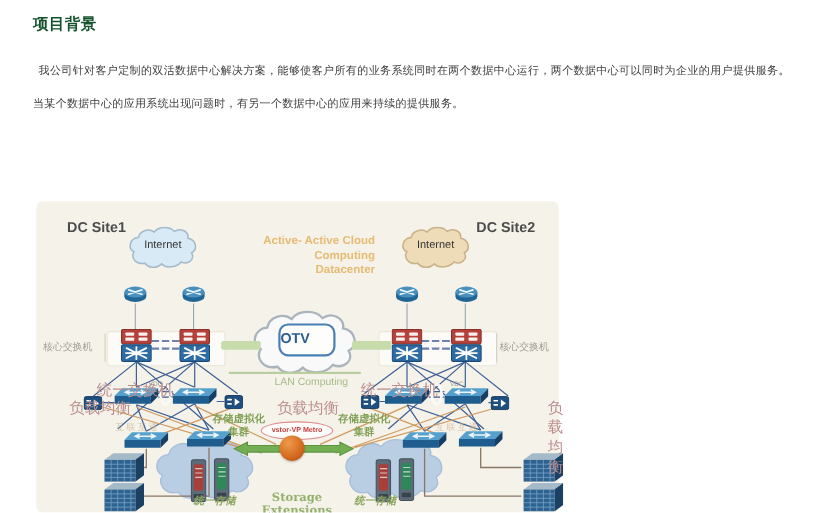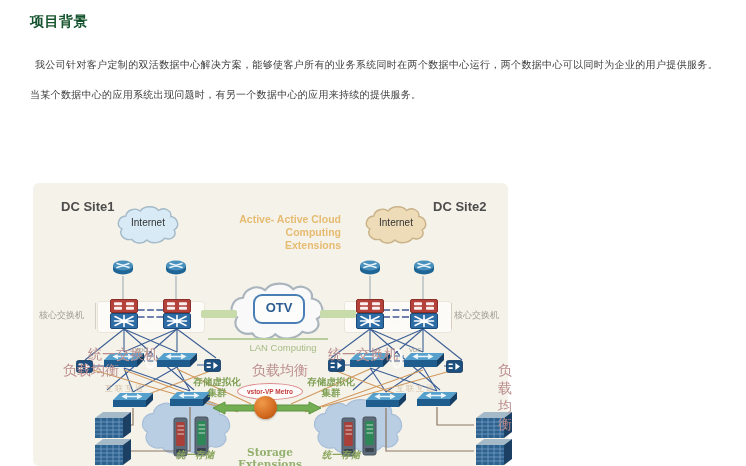--- a/index.html
+++ b/index.html
@@ -26,21 +26,21 @@
              font-weight:bold;text-align:center;line-height:11px;}
   .lbl-storage{font-size:9.5px;color:#8aa55c;font-family:"DejaVu Serif","Liberation Serif",serif;
              font-style:italic;font-weight:bold;text-align:center;}
   .lan-line{background:#b9ce9e;}
   .lan-text{font-size:9.5px;color:#a6bc86;text-align:center;}
   .storext{font-size:10.5px;color:#93b06e;font-weight:bold;text-align:center;
            font-family:"DejaVu Serif","Liberation Serif",serif;
            border-bottom:1px dotted #a8c388;padding-bottom:2px;}
   .gbar{background:#c8dbaa;border-radius:2px;}
   .otv-pill{border:2.5px solid #4a7fb5;border-radius:9px;background:#fdfdfc;
-            font-size:13px;font-weight:bold;color:#2b5d92;text-align:center;line-height:24px;}
+            font-size:13px;font-weight:bold;color:#2b5d92;text-align:left;line-height:24px;}
   .metro-oval{border:1px solid #dc8a8a;border-radius:50%;background:#fdfcfa;
               font-size:6.5px;font-weight:bold;color:#c43c3c;text-align:center;line-height:15px;}
   .sphere{border-radius:50%;background:radial-gradient(circle at 35% 30%,#f09a4a,#d2691e 60%,#a34e12);
           box-shadow:0 1px 2px rgba(0,0,0,.25);}
 </style>
 </head>
 <body>
 
 <svg width="0" height="0" style="position:absolute" aria-hidden="true">
   <defs>
@@ -366,21 +366,21 @@
   <div class="abs otv-pill" style="left:220px;top:111px;width:48px;height:26px">OTV</div>
   <div class="abs metro-oval" style="left:204px;top:200px;width:64px;height:15px">vstor-VP Metro</div>
   <div class="abs sphere" style="left:221px;top:213px;width:23px;height:23px"></div>
 
   <div class="abs dc-label" style="left:28px;top:16px">DC Site1</div>
   <div class="abs dc-label" style="left:400px;top:16px">DC Site2</div>
   <div class="abs cloud-word" style="left:80px;top:34px;width:70px">Internet</div>
   <div class="abs cloud-word" style="left:328px;top:34px;width:70px">Internet</div>
   <div class="abs title">
     <span>Active- Active Cloud Computing</span><br>
-    <span>Extensions</span>
+    <span>Datacenter</span>
   </div>
 
   <div class="abs lbl-core" style="left:6px;top:126px">核心交换机</div>
   <div class="abs lbl-core" style="left:421px;top:126px">核心交换机</div>
 
   <div class="abs lbl-mauve" style="left:26px;top:163px">统一交换机</div>
   <div class="abs lbl-mauve" style="left:266px;top:163px">统一交换机</div>
 
   <div class="abs lbl-mauve" style="left:1px;top:179px">负载均衡</div>
   <div class="abs lbl-mauve" style="left:190px;top:179px">负载均衡</div>

